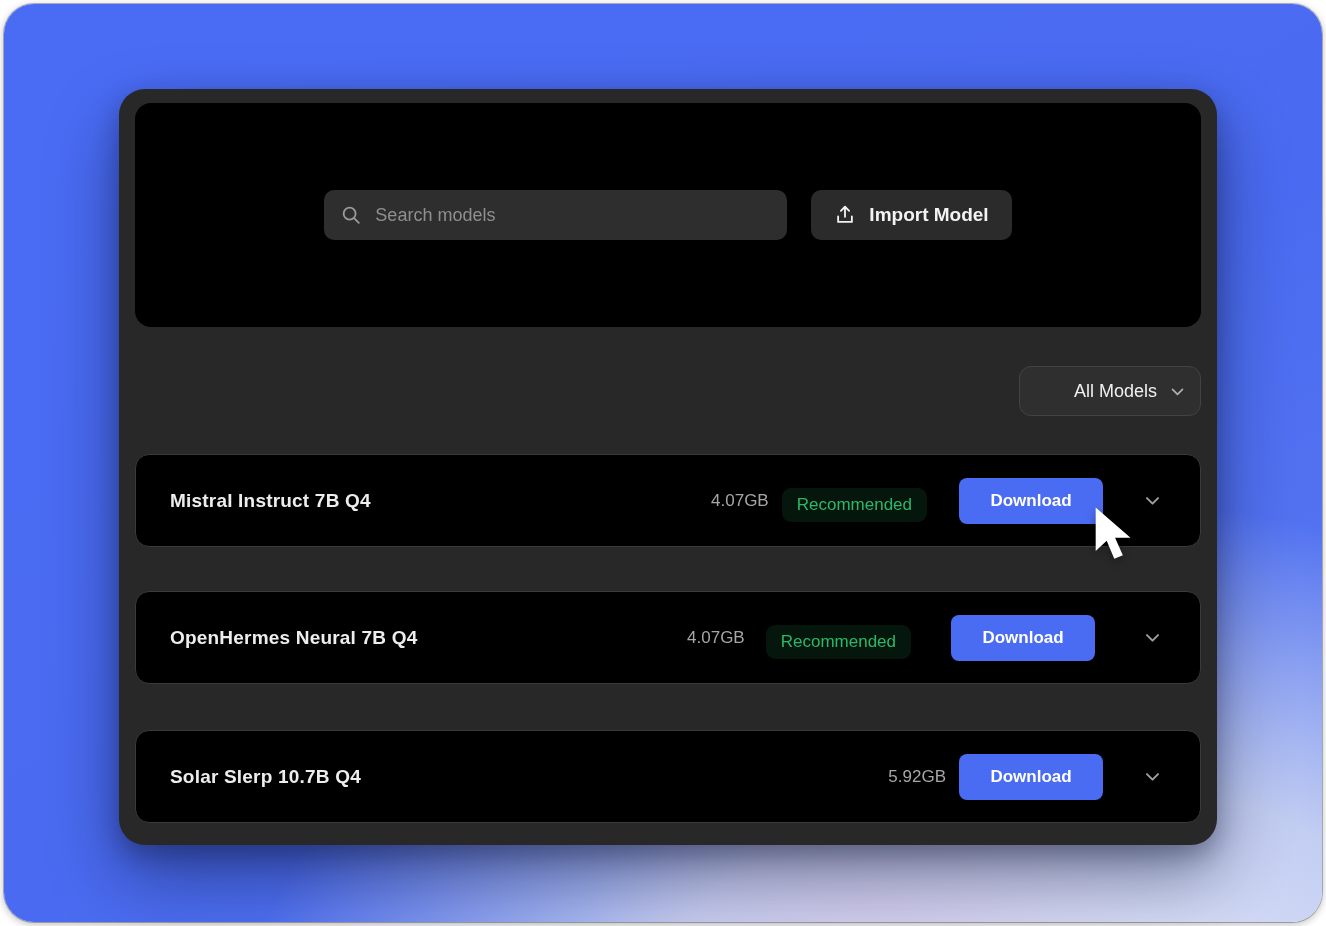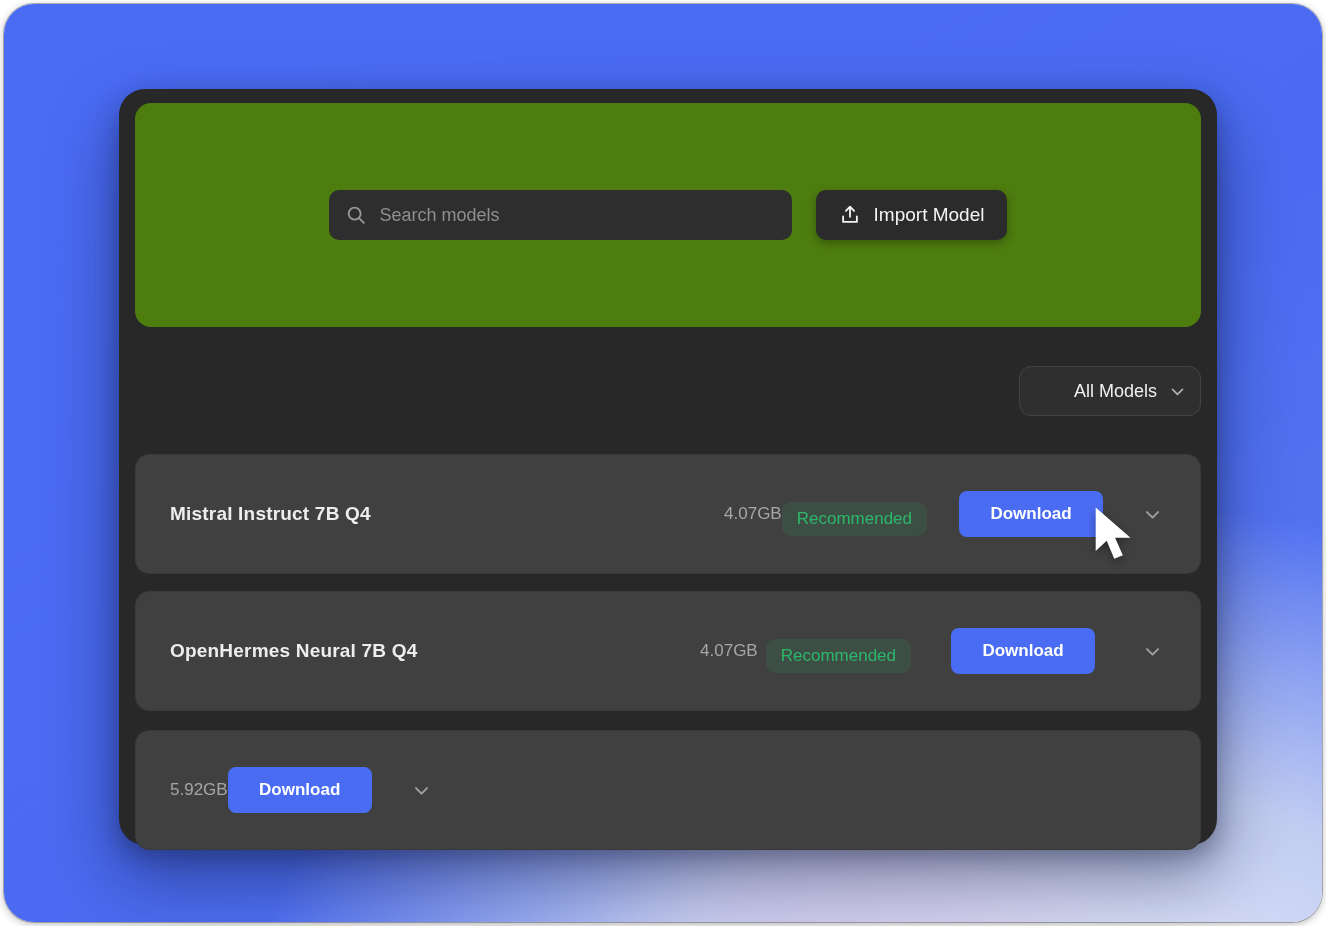--- a/index.html
+++ b/index.html
@@ -31,21 +31,21 @@
     background: #282828;
     border-radius: 26px;
     box-shadow: 0 32px 70px rgba(12,18,48,0.45), 0 10px 24px rgba(12,18,48,0.30);
   }
 
   
   .header {
     position: absolute;
     left: 16px; top: 14px; right: 16px;
     height: 224px;
-    background: #4d7c0f;
+    background: #000000;
     border-radius: 16px;
     display: flex;
     align-items: center;
     justify-content: center;
     gap: 24px;
   }
 
   .search-box {
     width: 463px; height: 50px;
     background: #2e2e2e;
@@ -71,21 +71,21 @@
     height: 50px;
     padding: 0 23px;
     background: #2b2b2b;
     border: none;
     border-radius: 10px;
     display: flex;
     align-items: center;
     gap: 13px;
     color: #f3f3f3;
     font-size: 19px;
-    font-weight: 400;
+    font-weight: 700;
     font-family: "Liberation Sans", sans-serif;
     cursor: pointer;
     box-shadow: 0 3px 9px rgba(0,0,0,0.28);
   }
 
   
   .filter-dropdown {
     position: absolute;
     top: 277px; right: 16px;
     width: 182px; height: 50px;
@@ -100,22 +100,22 @@
     font-size: 18px;
     font-weight: 500;
     cursor: pointer;
     padding-left: 40px;
   }
 
   
   .model-row {
     position: absolute;
     left: 16px; right: 16px;
-    height: 120px;
-    background: #404040;
+    height: 93px;
+    background: #000000;
     border: 1px solid #3a3a3a;
     border-radius: 14px;
     display: flex;
     align-items: center;
     padding: 0 38px 0 34px;
   }
   .model-row.row-0 { top: 365px; }
   .model-row.row-1 { top: 502px; gap: 8px; }
   .model-row.row-2 { top: 641px; }
 
@@ -123,20 +123,21 @@
     flex: 1;
     color: #ededed;
     font-size: 19px;
     font-weight: 700;
     letter-spacing: 0.2px;
   }
   .model-size {
     color: #a6a6a6;
     font-size: 17px;
     font-weight: 500;
+    margin-right: 13px;
   }
   .badge {
     height: 34px;
     padding: 0 15px;
     border-radius: 9px;
     display: flex;
     align-items: center;
     font-size: 17px;
     font-weight: 500;
     margin-right: 32px;
@@ -222,20 +223,21 @@
       <div class="badge" data-type="success">Recommended</div>
       <button class="download-btn">Download</button>
       <span class="row-chevron">
         <svg width="19" height="19" viewBox="0 0 24 24" fill="none" stroke="#a0a0a0" stroke-width="2.4" stroke-linecap="round" stroke-linejoin="round">
           <polyline points="5,9 12,16 19,9"></polyline>
         </svg>
       </span>
     </div>
 
     <div class="model-row row-2">
+      <div class="model-name">Solar Slerp 10.7B Q4</div>
       <div class="model-size">5.92GB</div>
       <button class="download-btn">Download</button>
       <span class="row-chevron">
         <svg width="19" height="19" viewBox="0 0 24 24" fill="none" stroke="#a0a0a0" stroke-width="2.4" stroke-linecap="round" stroke-linejoin="round">
           <polyline points="5,9 12,16 19,9"></polyline>
         </svg>
       </span>
     </div>
 
   </div>

